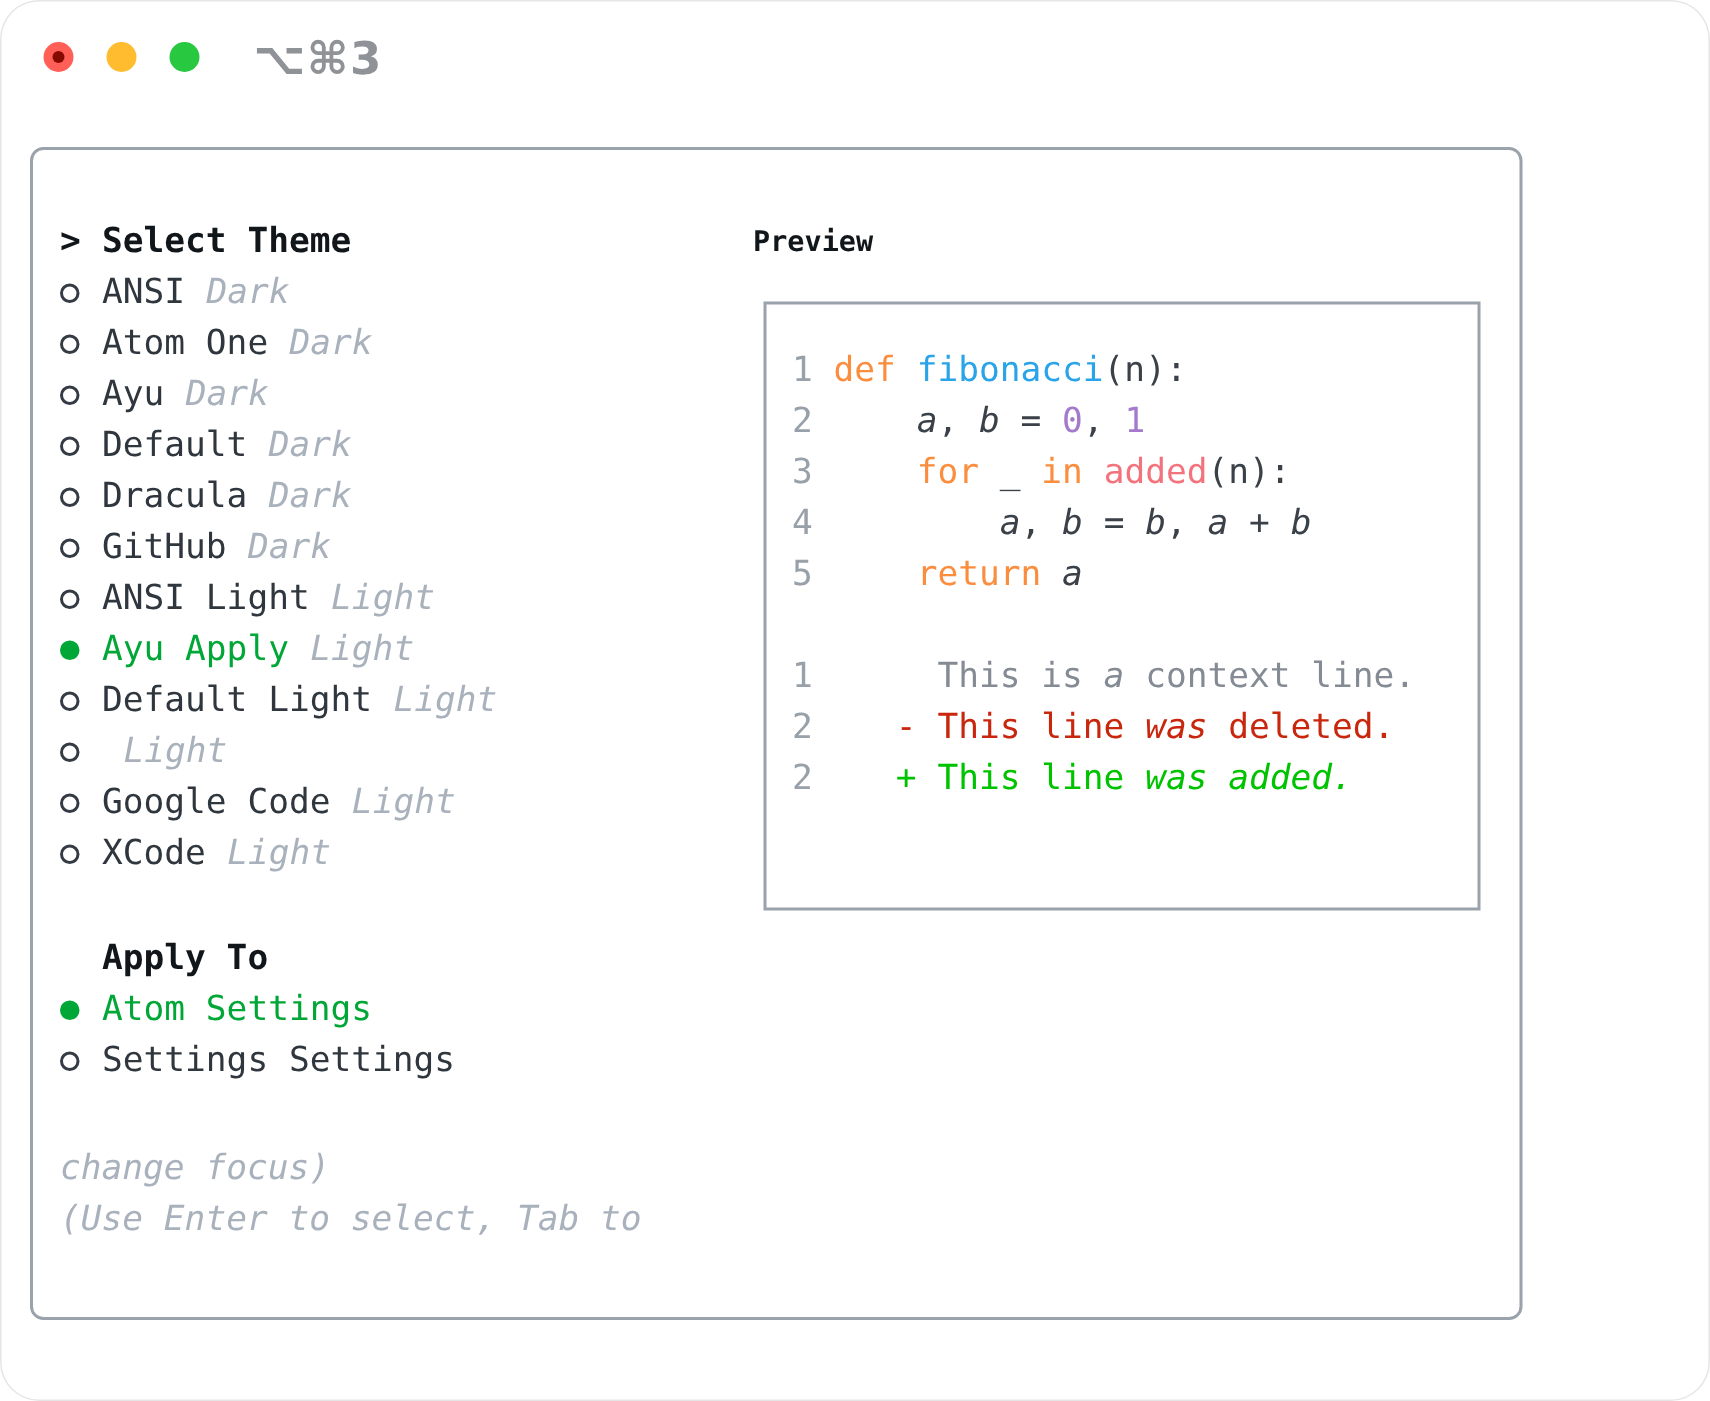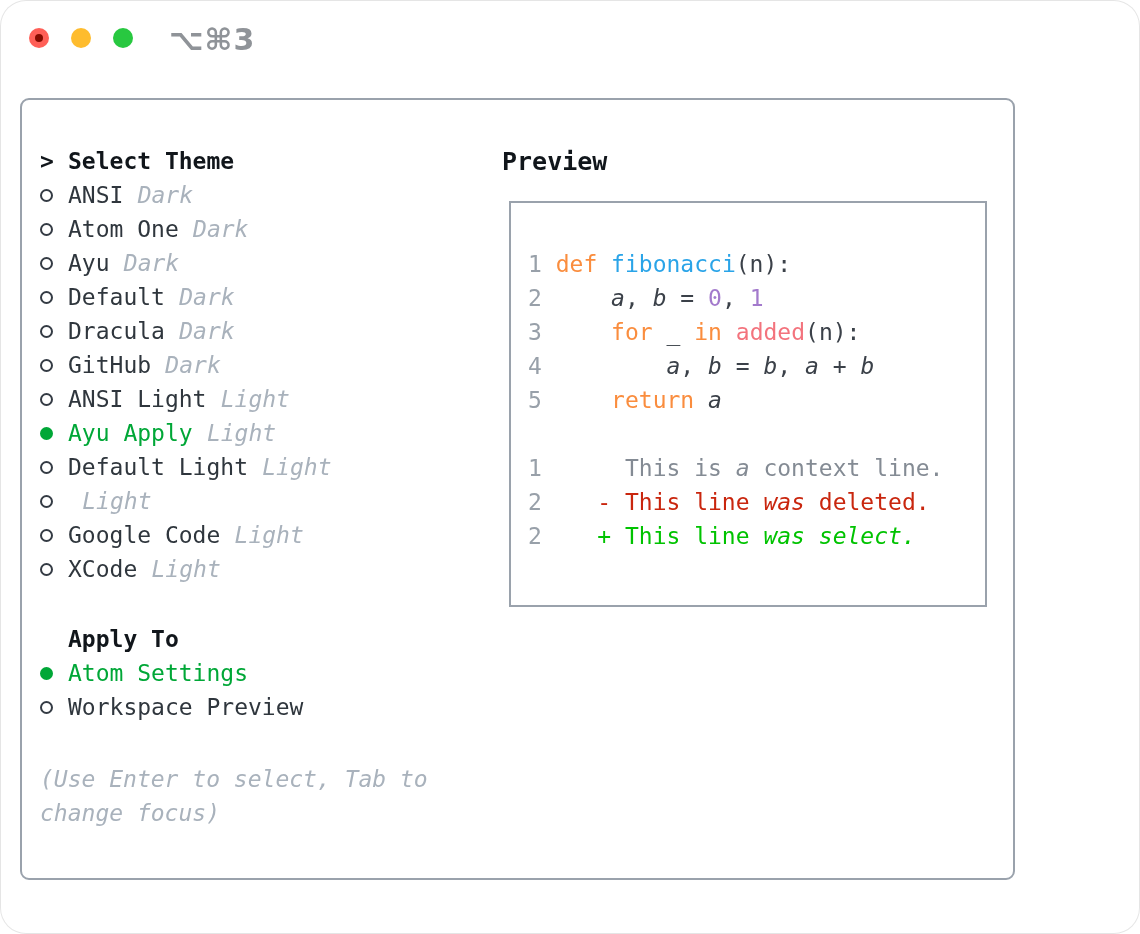--- a/index.html
+++ b/index.html
@@ -32,23 +32,23 @@
   .circle.filled{background:var(--sel);border-color:var(--sel);}
   .caret{font-weight:bold;color:var(--heading);}
   .hdr{font-weight:bold;color:var(--heading);}
   .nm{color:var(--text);}
   .nm.sel{color:var(--sel);}
   .variant{color:var(--muted);font-style:italic;margin-left:0.62em;}
   .apply-block{margin-top:36px;}
   .hint{margin-top:38px;color:var(--muted);font-style:italic;line-height:34px;}
   
   .preview-hdr{position:absolute;left:480px;top:44px;height:34px;display:flex;align-items:center;
-    font-size:25px;font-weight:bold;color:var(--heading);}
+    font-size:19px;font-weight:bold;color:var(--heading);}
   .preview-box{position:absolute;left:487px;top:101px;width:478px;height:406px;border:2px solid var(--border);
-    background:#fff;padding:44px 0 0 17px;font-size:23px;overflow:hidden;}
+    background:#fff;padding:27px 0 0 17px;font-size:23px;overflow:hidden;}
   .cl{white-space:pre;height:34px;line-height:34px;}
   .ln{color:var(--ln);}
   .tk.fg{color:var(--codefg);}
   .tk.kw{color:var(--kw);}
   .tk.fn{color:var(--fn);}
   .tk.num{color:var(--num);}
   .tk.rng{color:var(--rng);}
   .tk.vr{color:var(--codefg);font-style:italic;}
   .tk.ctx{color:var(--ctx);margin-top:48px;}
   .tk.ctxi{color:var(--ctx);font-style:italic;}
@@ -92,40 +92,40 @@
           <div class="row"><span class="marker"><span class="circle"></span></span><span class="nm">XCode</span><span class="variant">Light</span></div>
         </div>
 
       <div class="apply-block">
         <div class="row">
           <span class="marker"></span>
           <span class="hdr">Apply To</span>
         </div>
         <div>
             <div class="row"><span class="marker"><span class="circle filled"></span></span><span class="nm sel">Atom Settings</span></div>
-            <div class="row"><span class="marker"><span class="circle"></span></span><span class="nm">Workspace Preview</span></div>
+            <div class="row"><span class="marker"><span class="circle"></span></span><span class="nm">Settings Settings</span></div>
           </div>
       </div>
 
       <div class="hint">
+        <div>change focus)</div>
         <div>(Use Enter to select, Tab to</div>
-        <div>change focus)</div>
       </div>
     </div>
 
     <div class="preview-hdr">Preview</div>
 
     <div class="preview-box">
       <div>
           <div class="cl"><span class="ln">1 </span><span class="tk kw">def</span><span class="tk fg"> </span><span class="tk fn">fibonacci</span><span class="tk fg">(n):</span></div>
           <div class="cl"><span class="ln">2 </span><span class="tk fg">    </span><span class="tk vr">a</span><span class="tk fg">, </span><span class="tk vr">b</span><span class="tk fg"> = </span><span class="tk num">0</span><span class="tk fg">, </span><span class="tk num">1</span></div>
           <div class="cl"><span class="ln">3 </span><span class="tk fg">    </span><span class="tk kw">for</span><span class="tk fg"> </span><span class="tk fg">_</span><span class="tk fg"> </span><span class="tk kw">in</span><span class="tk fg"> </span><span class="tk rng">added</span><span class="tk fg">(n):</span></div>
           <div class="cl"><span class="ln">4 </span><span class="tk fg">        </span><span class="tk vr">a</span><span class="tk fg">, </span><span class="tk vr">b</span><span class="tk fg"> = </span><span class="tk vr">b</span><span class="tk fg">, </span><span class="tk vr">a</span><span class="tk fg"> + </span><span class="tk vr">b</span></div>
           <div class="cl"><span class="ln">5 </span><span class="tk fg">    </span><span class="tk kw">return</span><span class="tk fg"> </span><span class="tk vr">a</span></div>
           <div class="cl"><span class="ln"></span></div>
           <div class="cl"><span class="ln">1 </span><span class="tk ctx">     This is </span><span class="tk ctxi">a</span><span class="tk ctx"> context line.</span></div>
           <div class="cl"><span class="ln">2 </span><span class="tk del">   - This line </span><span class="tk deli">was</span><span class="tk del"> deleted.</span></div>
-          <div class="cl"><span class="ln">2 </span><span class="tk add">   + This line </span><span class="tk addi">was</span><span class="tk add"> </span><span class="tk addi">select.</span></div>
+          <div class="cl"><span class="ln">2 </span><span class="tk add">   + This line </span><span class="tk addi">was</span><span class="tk add"> </span><span class="tk addi">added.</span></div>
         </div>
     </div>
 
   </div>
 </div>
 
 </body></html>

